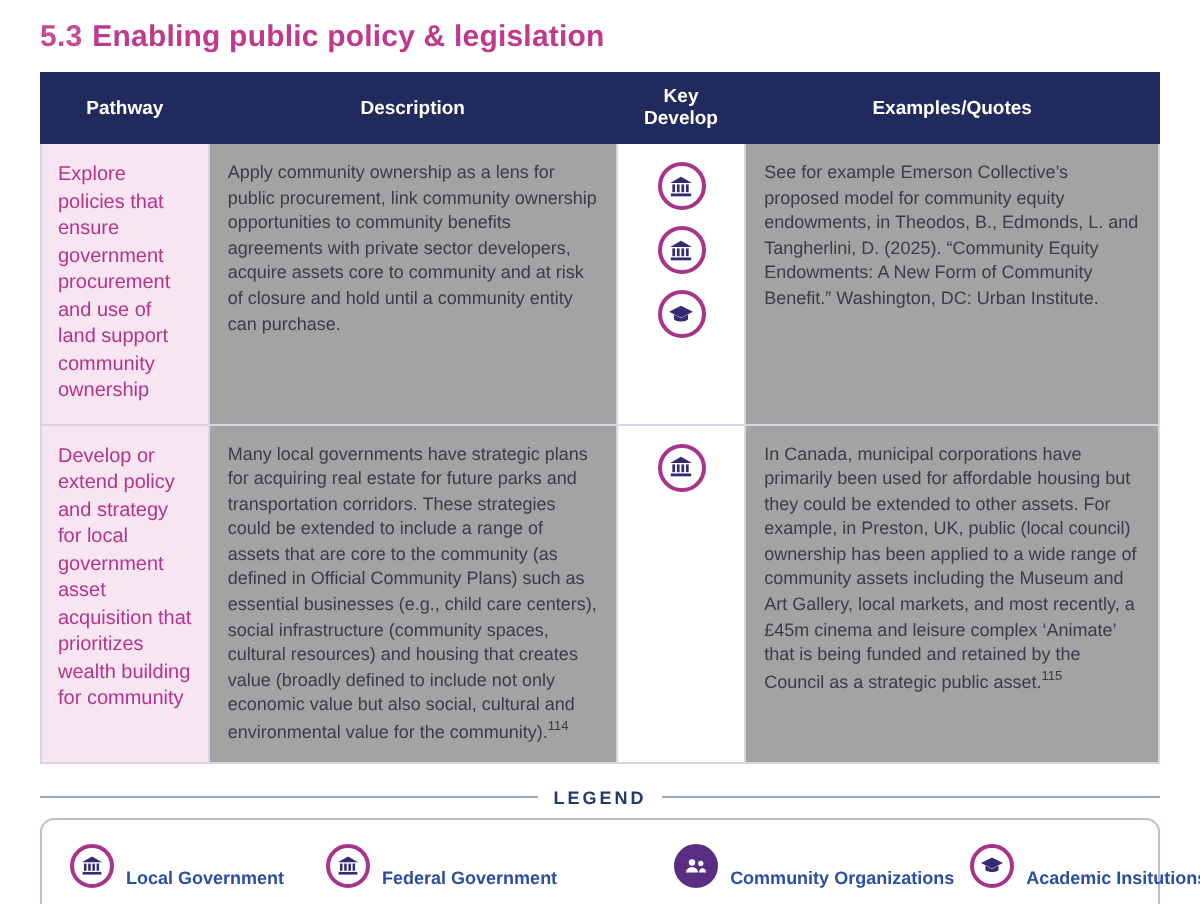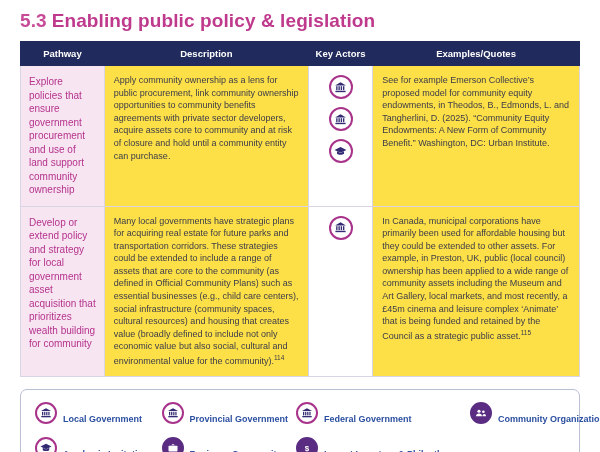--- a/index.html
+++ b/index.html
@@ -1,33 +1,33 @@
 <!DOCTYPE html>
 <html><head>
 <meta charset="utf-8">
 <style>
   * { box-sizing: border-box; margin: 0; padding: 0; }
   html,body { width: 600px; height: 452px; background: #ffffff;
     font-family: "Liberation Sans", sans-serif; overflow: hidden; }
   .page { padding: 8px 20px 0 20px; }
 
   
-  .title { font-size: 19px; font-weight: bold; color: #bf3a8d; margin: 2px 0 9px 0; letter-spacing: .1px; }
+  .title { font-size: 15px; font-weight: bold; color: #bf3a8d; margin: 2px 0 9px 0; letter-spacing: .1px; }
   .title .num { margin-right: 5px; color: #c74a97; }
 
   
   table { width: 100%; border-collapse: collapse; table-layout: fixed; }
   col.c-path { width: 15%; } col.c-desc { width: 36.5%; }
   col.c-act { width: 11.5%; } col.c-ex { width: 37%; }
   th { background: #212a5c; color: #ffffff; font-size: 9.5px; font-weight: bold;
        padding: 6px 4px; text-align: center; border: 1px solid #212a5c; }
   td { border: 1px solid #d9d5e6; vertical-align: top; }
   td.pathway { background: #f8e5f2; color: #b5338c; font-weight: normal;
        font-size: 10px; line-height: 1.35; padding: 9px 8px; margin-left: 24px; }
-  td.body-cell { background: #fde047; color: #3b3b49; font-size: 9px;
+  td.body-cell { background: #a3a3a3; color: #3b3b49; font-size: 9px;
        line-height: 1.4; padding: 8px 9px; }
   td.actors { background: #ffffff; padding-top: 9px; }
   .actors-stack { display: flex; flex-direction: column; align-items: center; gap: 8px; }
   sup { font-size: 6.5px; vertical-align: super; }
 
   
   .badge { width: 24px; height: 24px; border-radius: 50%;
        display: inline-flex; align-items: center; justify-content: center; flex: 0 0 auto; }
   .badge svg { width: 13px; height: 13px; fill: currentColor; }
   .badge.ring { border: 2px solid #a8338b; color: #322a72; background: #ffffff; }
@@ -89,21 +89,21 @@
     <colgroup>
         <col class="c-path">
         <col class="c-desc">
         <col class="c-act">
         <col class="c-ex">
       </colgroup>
     <thead>
       <tr>
         <th>Pathway</th>
         <th>Description</th>
-        <th>Key Actors</th>
+        <th>Key Develop</th>
         <th>Examples/Quotes</th>
       </tr>
     </thead>
     <tbody>
       <tr>
         <td class="pathway">Explore policies that ensure government procurement and use of land support community ownership</td>
         <td class="body-cell">Apply community ownership as a lens for public procurement, link community ownership opportunities to community benefits agreements with private sector developers, acquire assets core to community and at risk of closure and hold until a community entity can purchase.</td>
         <td class="actors">
           <div class="actors-stack">
             <span class="badge ring">
@@ -136,37 +136,34 @@
                 </svg>
               </span>
           </div>
         </td>
         <td class="body-cell"><span>In Canada, municipal corporations have primarily been used for affordable housing but they could be extended to other assets. For example, in Preston, UK, public (local council) ownership has been applied to a wide range of community assets including the Museum and Art Gallery, local markets, and most recently, a £45m cinema and leisure complex ‘Animate’ that is being funded and retained by the Council as a strategic public asset.</span><sup>115</sup></td>
       </tr>
     </tbody>
   </table>
 
   <div class="legend">
+    <div class="legend-rule">
+      <span class="line"></span>
+      <span class="legend-label">LEGEND</span>
+      <span class="line"></span>
+    </div>
     <div class="legend-box">
       <div class="legend-grid">
         <div class="legend-item">
           <span class="badge ring sm">
               <svg viewBox="0 0 24 24">
                 <use href="#g-bank"></use>
               </svg>
             </span>
           <span class="lbl">Local Government</span>
-        </div>
-        <div class="legend-item">
-          <span class="badge ring sm">
-              <svg viewBox="0 0 24 24">
-                <use href="#g-bank"></use>
-              </svg>
-            </span>
-          <span class="lbl">Provincial Government</span>
         </div>
         <div class="legend-item">
           <span class="badge ring sm">
               <svg viewBox="0 0 24 24">
                 <use href="#g-bank"></use>
               </svg>
             </span>
           <span class="lbl">Federal Government</span>
         </div>
         <div class="legend-item">

